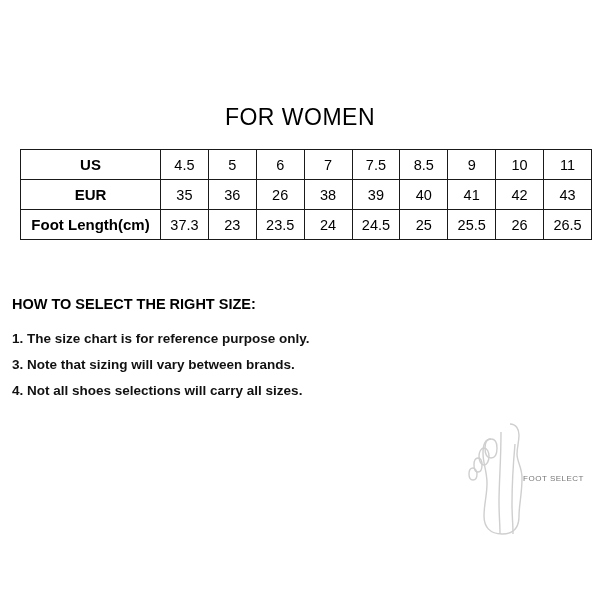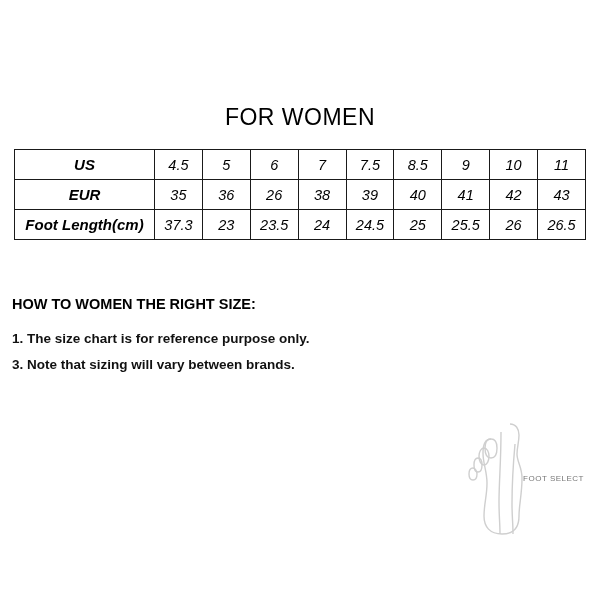--- a/index.html
+++ b/index.html
@@ -22,22 +22,21 @@
   }
   .title {
     text-align: center;
     font-size: 23px;
     font-weight: normal;
     letter-spacing: 0.5px;
     margin-top: 104px;
     color: #000;
   }
   .chart-wrap {
-    margin: 18px 14px 0 14px;
-    font-style: italic;
+    margin: 18px 14px 0 20px;
   }
   table.size-chart {
     border-collapse: collapse;
     width: 572px;
     table-layout: fixed;
   }
   table.size-chart td {
     border: 1px solid #1a1a1a;
     height: 27px;
     text-align: center;
@@ -128,25 +127,26 @@
           <td>24.5</td>
           <td>25</td>
           <td>25.5</td>
           <td>26</td>
           <td>26.5</td>
         </tr>
       </tbody>
     </table>
   </div>
 
-  <div class="howto">HOW TO WOMEN THE RIGHT SIZE:</div>
+  <div class="howto">HOW TO SELECT THE RIGHT SIZE:</div>
 
   <div class="lines">
     <div>1. The size chart is for reference purpose only.</div>
     <div>3. Note that sizing will vary between brands.</div>
+    <div>4. Not all shoes selections will carry all sizes.</div>
   </div>
 
   <div class="foot-figure">
     <svg width="110" height="150" viewBox="0 0 110 150" xmlns="http://www.w3.org/2000/svg">
       <g fill="none" stroke="#cfcfcf" stroke-width="1.4">
         <path d="M58 20 c6 0 9 5 9 11 c0 7 -2 13 -2 19 c0 8 5 13 5 24 c0 16 -3 27 -3 38 c0 11 -5 18 -17 18 c-12 0 -18 -7 -18 -18 c0 -12 3 -20 3 -33 c0 -12 -4 -19 -4 -30 c0 -9 3 -14 8 -14"></path>
         <path d="M39 35 c4 0 6 4 6 9 c0 6 -2 10 -6 10 c-4 0 -6 -4 -6 -10 c0 -5 2 -9 6 -9"></path>
         <path d="M32 44 c3 0 5 4 5 8 c0 5 -2 9 -5 9 c-3 0 -5 -4 -5 -9 c0 -4 2 -8 5 -8"></path>
         <path d="M26 54 c3 0 4 3 4 7 c0 4 -1 7 -4 7 c-3 0 -4 -3 -4 -7 c0 -4 1 -7 4 -7"></path>
         <path d="M21 64 c2 0 4 3 4 6 c0 4 -2 6 -4 6 c-3 0 -4 -2 -4 -6 c0 -3 1 -6 4 -6"></path>

